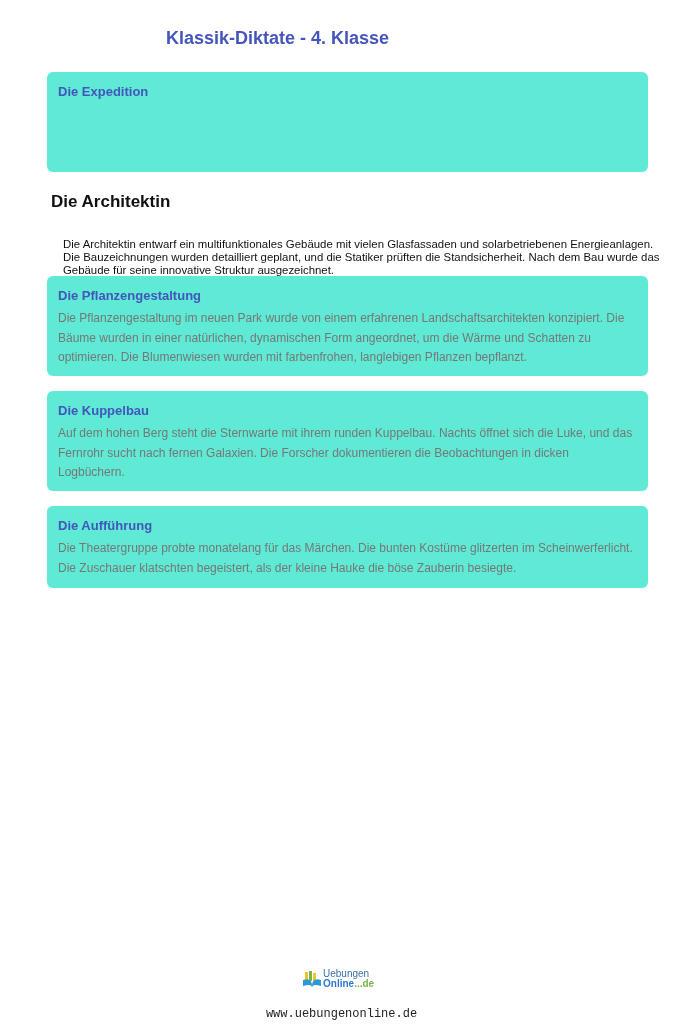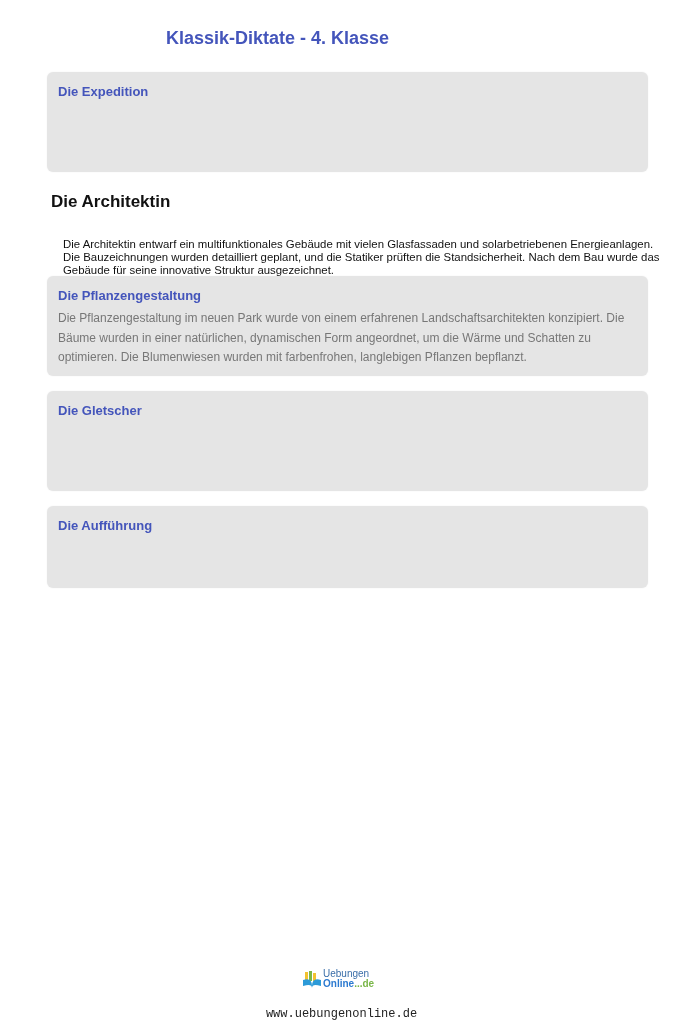--- a/index.html
+++ b/index.html
@@ -1,18 +1,18 @@
 <!DOCTYPE html>
 <html><head>
 <meta charset="utf-8">
 <style>
   html, body { margin: 0; padding: 0; background: #ffffff; }
   body { width: 683px; height: 1024px; position: relative; overflow: hidden; font-family: "Liberation Sans", sans-serif; }
   .title { position: absolute; top: 28px; left: 0; width: 555px; text-align: center; color: #4455bb; font-weight: bold; font-size: 18px; }
-  .card { position: absolute; left: 47px; width: 601px; background: #e5e5e5; border-radius: 6px; box-shadow: 0 0 2px rgba(0,0,0,0.05); }
+  .card { position: absolute; left: 47px; width: 601px; background: #5eead4; border-radius: 6px; box-shadow: 0 0 2px rgba(0,0,0,0.05); }
   .card h3 { margin: 0; position: absolute; left: 11px; top: 12px; color: #4455bb; font-size: 13px; font-weight: bold; }
   .card p { margin: 0; position: absolute; left: 11px; top: 33px; right: 10px; color: #777777; font-size: 12px; line-height: 19.5px; }
   .section-heading { position: absolute; left: 47px; top: 188px; font-size: 17px; font-weight: bold; color: #111111; margin: 4px; }
   .section-text { position: absolute; left: 47px; top: 222px; width: 600px; font-size: 11.4px; line-height: 13px; color: #111111; margin: 16px; }
   .logo { position: absolute; left: 302px; top: 966px; width: 80px; height: 26px; display: flex; align-items: center; }
   .logo-icon { width: 20px; height: 20px; position: relative; }
   .logo-text { font-size: 10px; line-height: 10px; margin-left: 1px; }
   .logo-line1 { color: #3a6ea8; }
   .logo-line2 { color: #2c7ad0; font-weight: bold; }
   .logo-line2 .de { color: #7ab648; }
@@ -29,25 +29,27 @@
 
 <h2 class="section-heading">Die Architektin</h2>
 <p class="section-text">Die Architektin entwarf ein multifunktionales Gebäude mit vielen Glasfassaden und solarbetriebenen Energieanlagen. Die Bauzeichnungen wurden detailliert geplant, und die Statiker prüften die Standsicherheit. Nach dem Bau wurde das Gebäude für seine innovative Struktur ausgezeichnet.</p>
 
 <div class="card" style="top:276px; height:100px;">
   <h3>Die Pflanzengestaltung</h3>
   <p>Die Pflanzengestaltung im neuen Park wurde von einem erfahrenen Landschaftsarchitekten konzipiert. Die Bäume wurden in einer natürlichen, dynamischen Form angeordnet, um die Wärme und Schatten zu optimieren. Die Blumenwiesen wurden mit farbenfrohen, langlebigen Pflanzen bepflanzt.</p>
 </div>
 
 <div class="card" style="top:391px; height:100px;">
-  <h3>Die Gletscher</h3>
+  <h3>Die Kuppelbau</h3>
+  <p>Auf dem hohen Berg steht die Sternwarte mit ihrem runden Kuppelbau. Nachts öffnet sich die Luke, und das Fernrohr sucht nach fernen Galaxien. Die Forscher dokumentieren die Beobachtungen in dicken Logbüchern.</p>
 </div>
 
 <div class="card" style="top:506px; height:82px;">
   <h3>Die Aufführung</h3>
+  <p>Die Theatergruppe probte monatelang für das Märchen. Die bunten Kostüme glitzerten im Scheinwerferlicht. Die Zuschauer klatschten begeistert, als der kleine Hauke die böse Zauberin besiegte.</p>
 </div>
 
 <div class="logo">
   <div class="logo-icon">
     <svg width="20" height="20" viewBox="0 0 20 20">
       <rect x="3" y="3" width="3" height="9" fill="#f2c230"></rect>
       <rect x="7" y="2" width="3" height="10" fill="#7ab648"></rect>
       <rect x="11" y="4" width="3" height="8" fill="#f2c230"></rect>
       <path d="M1 11 Q10 8 10 17 Q10 8 19 11 L19 17 Q10 14 10 19 Q10 14 1 17 Z" fill="#2c9ad8"></path>
     </svg>

